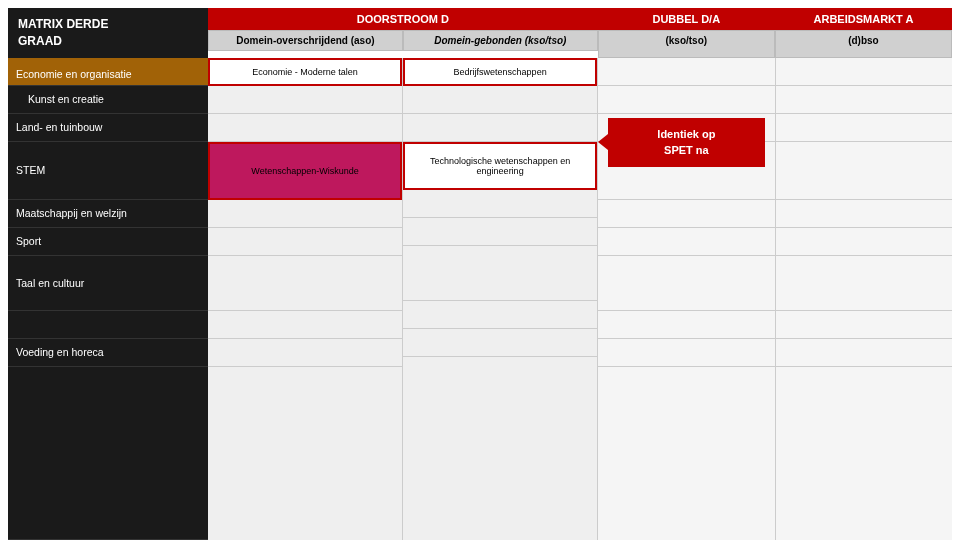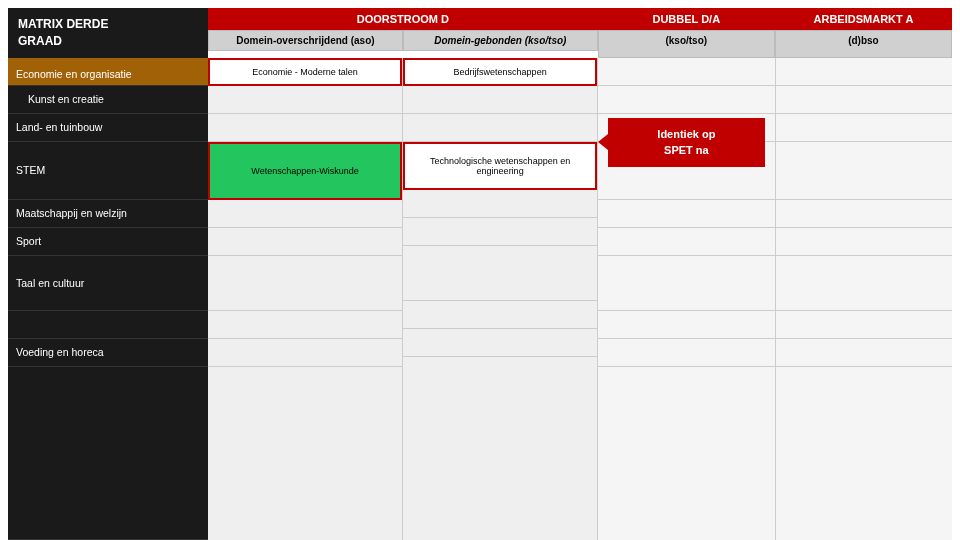--- a/index.html
+++ b/index.html
@@ -151,21 +151,21 @@
             <div style="display:flex; flex-direction:column; flex:1.1; border-right:1px solid #ccc;">
 
               <div style="height:28px; border-bottom:1px solid #ccc; background:#fff; display:flex; align-items:center; justify-content:center; font-size:9px; text-align:right; padding:2px; border:2px solid #c00000;">
                 <span>Economie - Moderne talen</span>
               </div>
 
               <div style="height:28px; border-bottom:1px solid #ccc; background:#efefef; display:flex; align-items:center;"></div>
 
               <div style="height:28px; border-bottom:1px solid #ccc; background:#efefef; display:flex; align-items:center;"></div>
 
-              <div style="height:58px; border-bottom:1px solid #ccc; background:#22c55e; display:flex; align-items:center; justify-content:center; font-size:9px; text-align:center; padding:3px; border:2px solid #c00000;">
+              <div style="height:58px; border-bottom:1px solid #ccc; background:#be185d; display:flex; align-items:center; justify-content:center; font-size:9px; text-align:center; padding:3px; border:2px solid #c00000;">
                 <span>Wetenschappen-Wiskunde</span>
               </div>
 
               <div style="height:28px; border-bottom:1px solid #ccc; background:#efefef;"></div>
 
               <div style="height:28px; border-bottom:1px solid #ccc; background:#efefef;"></div>
 
               <div style="height:55px; border-bottom:1px solid #ccc; background:#efefef;"></div>
 
               <div style="height:28px; border-bottom:1px solid #ccc; background:#efefef;"></div>

